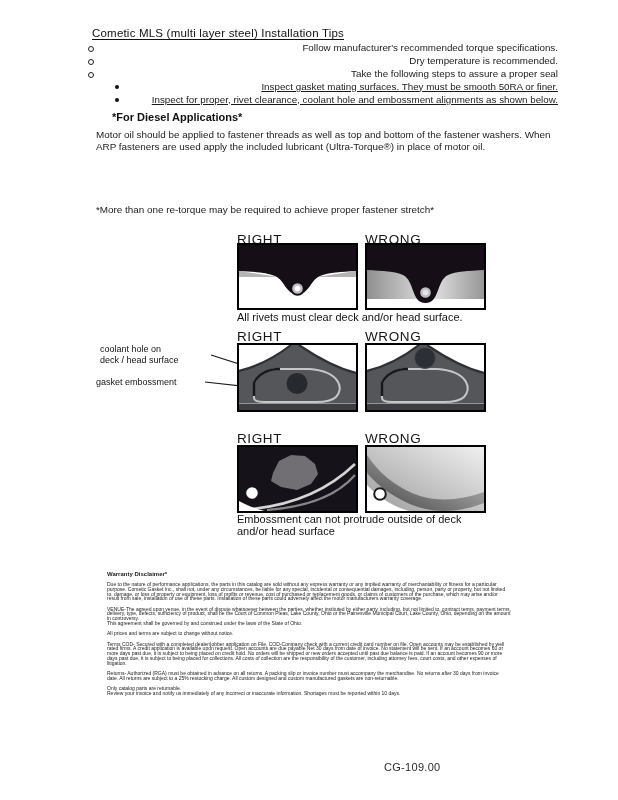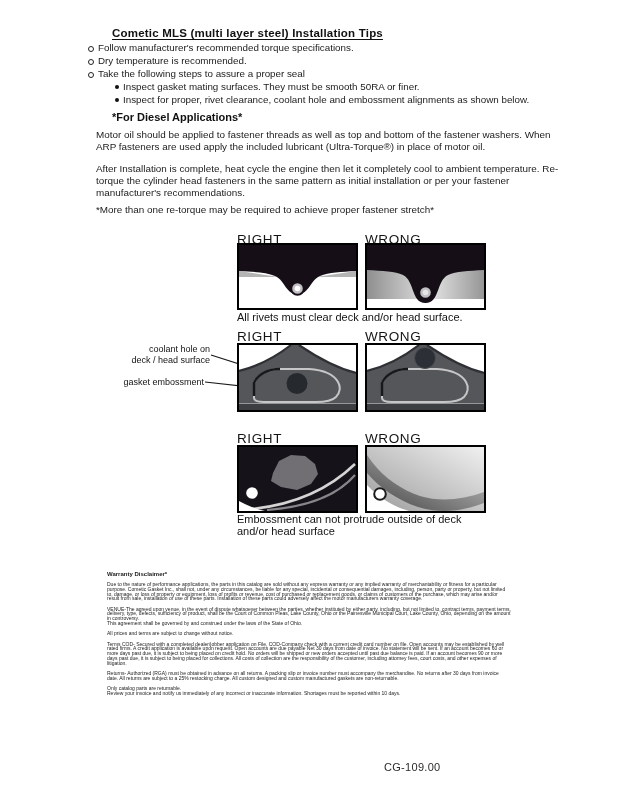--- a/index.html
+++ b/index.html
@@ -3,39 +3,39 @@
 <meta charset="utf-8">
 <style>
   html,body{margin:0;padding:0;background:#fff;}
   .page{
     position:relative; width:618px; height:800px; background:#ffffff;
     font-family:"Liberation Sans", sans-serif; color:#1b1b1b; overflow:hidden;
   }
   .abs{position:absolute;}
   
   .title{
-    left:92px; top:27px; font-size:11.5px; font-weight:bold;
-    text-decoration:underline; text-underline-offset:2px; letter-spacing:.2px; color:#111;margin-left:20px;
+    left:92px; top:27px; font-size:11.5px; font-weight:normal;
+    text-decoration:underline; text-underline-offset:2px; letter-spacing:.2px; color:#111;
   }
   
   .bullets{left:88px; top:42px; width:470px; font-size:9.8px;}
-  .b-row{display:flex; align-items:flex-start; line-height:12.9px;}
-  .b-row.sub{margin-left:27px;}
+  .b-row{display:flex; align-items:flex-start; line-height:12.9px;justify-content:space-between;}
+  .b-row.sub{margin-left:27px;text-decoration:underline;}
   .b-hollow{flex:0 0 auto; width:4px;height:4px;border:1px solid #222;border-radius:50%;margin:4px 4px 0 0;}
   .b-solid{flex:0 0 auto; width:4px;height:4px;background:#111;border-radius:50%;margin:4px 4px 0 0;}
   
   .h2{left:112px; top:111px; font-size:11px; font-weight:bold; color:#111;}
   .para{left:96px; width:473px; font-size:9.9px; line-height:11.8px;}
   .p1{top:129px;} .p2{top:163px;} .note{top:204px;}
   
   .dg-h{width:121px; font-size:13.5px; font-weight:500; letter-spacing:.6px; color:#141414;}
   .cap{font-size:11px; font-weight:500; color:#141414; line-height:11.5px;}
   .panel{border:2px solid #000; line-height:0; background:#fff;}
   
-  .lbl{font-size:9px; line-height:10.5px; text-align:right; color:#141414;}
+  .lbl{font-size:9px; line-height:10.5px; color:#141414;}
   
   .fineprint{left:107px; top:571px; width:404px; color:#222;}
   .fineprint .fp-h{font-size:6px; font-weight:bold; margin:0 0 5px 0;}
   .fineprint p{font-size:5px; line-height:4.8px; margin:0 0 5.5px 0;}
   .fineprint p.tight{margin-bottom:0;}
   .code{left:384px; top:761px; font-size:11px; letter-spacing:.3px; color:#2e2a2a;}
 </style>
 </head>
 <body>
 
@@ -61,21 +61,20 @@
       <span>Inspect gasket mating surfaces.  They must be smooth 50RA or finer.</span>
     </div>
     <div class="b-row sub">
       <span class="b-solid"></span>
       <span>Inspect for proper, rivet clearance, coolant hole and embossment alignments as shown below.</span>
     </div>
   </div>
 
   <div class="abs h2">*For Diesel Applications*</div>
   <div class="abs para p1">Motor oil should be applied to fastener threads as well as top and bottom of the fastener washers. When ARP fasteners are used apply the included lubricant (Ultra-Torque®) in place of motor oil.</div>
-  <div class="abs para p2">After Installation is complete, heat cycle the engine then let it completely cool to ambient temperature. Re-torque the cylinder head fasteners in the same pattern as initial installation or per your fastener manufacturer's recommendations.</div>
   <div class="abs para note">*More than one re-torque may be required to achieve proper fastener stretch*</div>
 
   <div class="abs dg-h" style="left:237px; top:232px;">RIGHT</div>
   <div class="abs dg-h" style="left:365px; top:232px;">WRONG</div>
 
   <div class="abs panel" style="left:237px; top:243px;">
     <svg width="117" height="63" viewBox="0 0 117 63">
       <rect width="117" height="63" fill="#ffffff"></rect>
       <path d="M0,26 L0,32 L40,32 Z" fill="#b4b4b4"></path>
       <path d="M117,26 L117,32 L77,32 Z" fill="#b4b4b4"></path>

